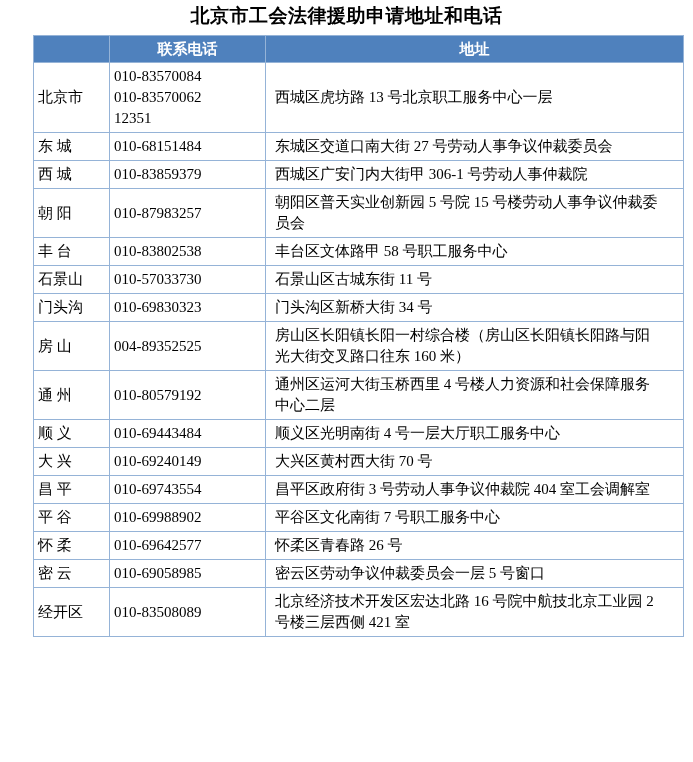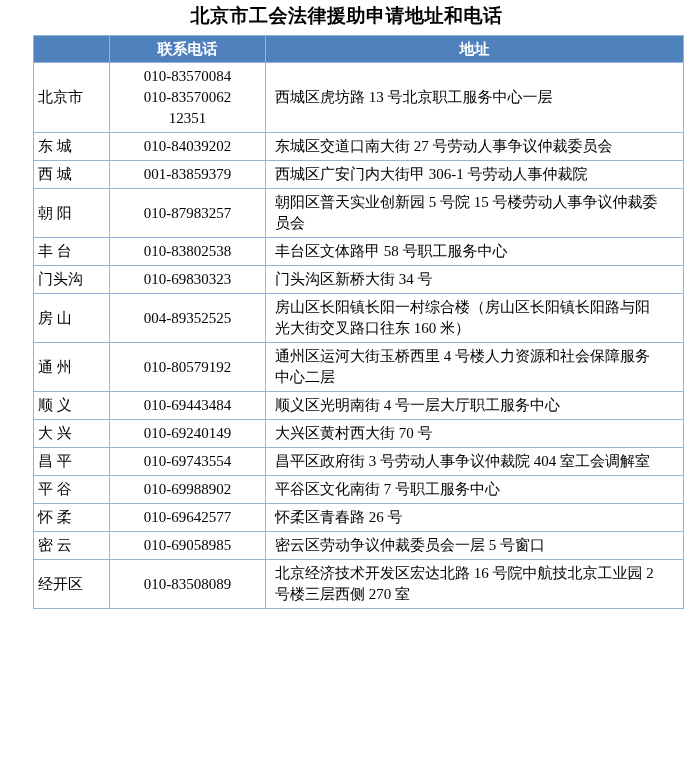--- a/index.html
+++ b/index.html
@@ -48,21 +48,21 @@
     background:var(--header-bg);
     color:var(--header-text);
     font-weight:bold;
     text-align:center;
     height:27px;
     padding:2px 4px;
     border-color:var(--border);
   }
   td{padding:3px 4px;}
   td.region{text-align:left;}
-  td.phone{text-align:center;white-space:pre-line;}
+  td.phone{text-align:left;white-space:pre-line;}
   td.addr{text-align:left;padding-left:9px;padding-right:20px;}
 </style>
 </head>
 <body>
 
 <div class="page">
   <div class="title">北京市工会法律援助申请地址和电话</div>
 
   <table class="aid">
     <colgroup>
@@ -80,37 +80,42 @@
     <tbody>
       <tr>
         <td class="region">北京市</td>
         <td class="phone">010-83570084
 010-83570062
 12351</td>
         <td class="addr">西城区虎坊路 13 号北京职工服务中心一层</td>
       </tr>
       <tr>
         <td class="region">东 城</td>
-        <td class="phone">010-84039202</td>
+        <td class="phone">010-68151484</td>
         <td class="addr">东城区交道口南大街 27 号劳动人事争议仲裁委员会</td>
       </tr>
       <tr>
         <td class="region">西 城</td>
-        <td class="phone">001-83859379</td>
+        <td class="phone">010-83859379</td>
         <td class="addr">西城区广安门内大街甲 306-1 号劳动人事仲裁院</td>
       </tr>
       <tr>
         <td class="region">朝 阳</td>
         <td class="phone">010-87983257</td>
         <td class="addr">朝阳区普天实业创新园 5 号院 15 号楼劳动人事争议仲裁委员会</td>
       </tr>
       <tr>
         <td class="region">丰 台</td>
         <td class="phone">010-83802538</td>
         <td class="addr">丰台区文体路甲 58 号职工服务中心</td>
+      </tr>
+      <tr>
+        <td class="region">石景山</td>
+        <td class="phone">010-57033730</td>
+        <td class="addr">石景山区古城东街 11 号</td>
       </tr>
       <tr>
         <td class="region">门头沟</td>
         <td class="phone">010-69830323</td>
         <td class="addr">门头沟区新桥大街 34 号</td>
       </tr>
       <tr>
         <td class="region">房 山</td>
         <td class="phone">004-89352525</td>
         <td class="addr">房山区长阳镇长阳一村综合楼（房山区长阳镇长阳路与阳光大街交叉路口往东 160 米）</td>
@@ -146,17 +151,17 @@
         <td class="addr">怀柔区青春路 26 号</td>
       </tr>
       <tr>
         <td class="region">密 云</td>
         <td class="phone">010-69058985</td>
         <td class="addr">密云区劳动争议仲裁委员会一层 5 号窗口</td>
       </tr>
       <tr>
         <td class="region">经开区</td>
         <td class="phone">010-83508089</td>
-        <td class="addr">北京经济技术开发区宏达北路 16 号院中航技北京工业园 2 号楼三层西侧 270 室</td>
+        <td class="addr">北京经济技术开发区宏达北路 16 号院中航技北京工业园 2 号楼三层西侧 421 室</td>
       </tr>
     </tbody>
   </table>
 </div>
 
 </body></html>

